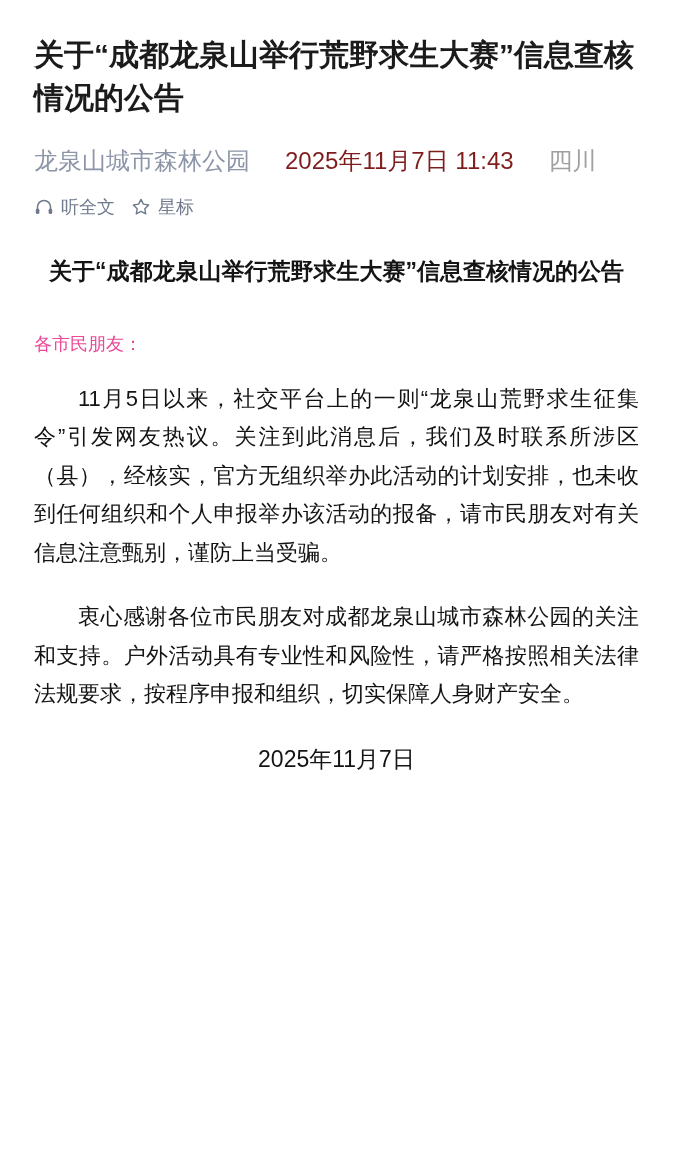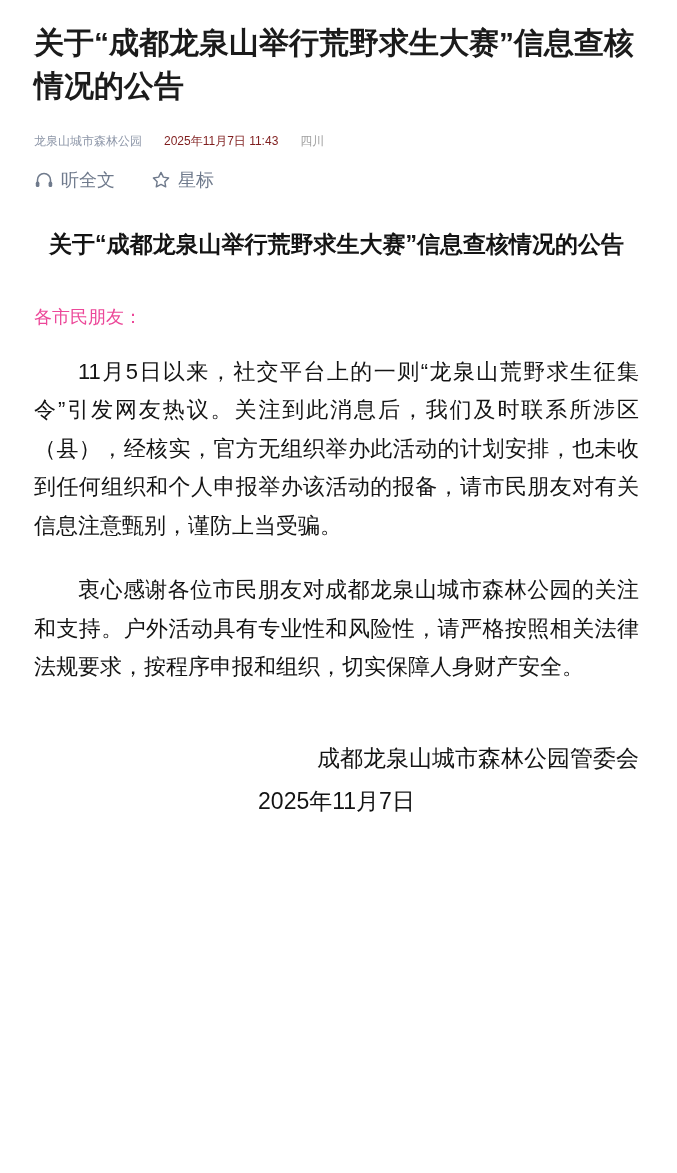--- a/index.html
+++ b/index.html
@@ -10,54 +10,54 @@
   body {
     width: 677px;
     min-height: 1173px;
     font-family: "Liberation Sans", "DejaVu Sans", sans-serif;
     color: #1a1a1a;
     -webkit-font-smoothing: antialiased;
   }
   .page {
     width: 673px;
     box-sizing: border-box;
-    padding: 22px 34px 10px 34px;
+    padding: 34px 34px 10px 34px;
   }
   .headline {
     font-size: 30px;
     line-height: 1.42;
     font-weight: bold;
     color: #1b1b1b;
     letter-spacing: 0px;
     margin: 0 0 26px 0;
   }
   .meta-row {
     display: flex;
     align-items: center;
     flex-wrap: wrap;
-    gap: 4px;
-    font-size: 12px;
+    gap: 17px;
+    font-size: 24px;
     color: #9a9a9a;
     margin-bottom: 18px;
   }
   .meta-source {
     color: #8d96a8;
     margin-right: 18px;
   }
   .meta-date {
     color: #7f1d1d;
     margin-right: 18px;
   }
   .meta-region {
     color: #a0a0a0;
   }
   .action-row {
     display: flex;
     align-items: center;
-    gap: 36px;
+    gap: 16px;
     font-size: 18px;
     color: #6f7a8c;
     margin-bottom: 34px;
   }
   .action {
     display: flex;
     align-items: center;
     gap: 7px;
     color: #6f7a8c;
   }
@@ -137,16 +137,15 @@
   </div>
 
   <h2 class="doc-title">关于“成都龙泉山举行荒野求生大赛”信息查核情况的公告</h2>
 
   <p class="salutation">各市民朋友：</p>
 
   <p class="para">11月5日以来，社交平台上的一则“龙泉山荒野求生征集令”引发网友热议。关注到此消息后，我们及时联系所涉区（县），经核实，官方无组织举办此活动的计划安排，也未收到任何组织和个人申报举办该活动的报备，请市民朋友对有关信息注意甄别，谨防上当受骗。</p>
 
   <p class="para">衷心感谢各位市民朋友对成都龙泉山城市森林公园的关注和支持。户外活动具有专业性和风险性，请严格按照相关法律法规要求，按程序申报和组织，切实保障人身财产安全。</p>
 
-  <p class="signature">成都龙泉山城市森林公园管委会</p>
   <p class="sig-date">2025年11月7日</p>
 
 </div>
 
 </body></html>

